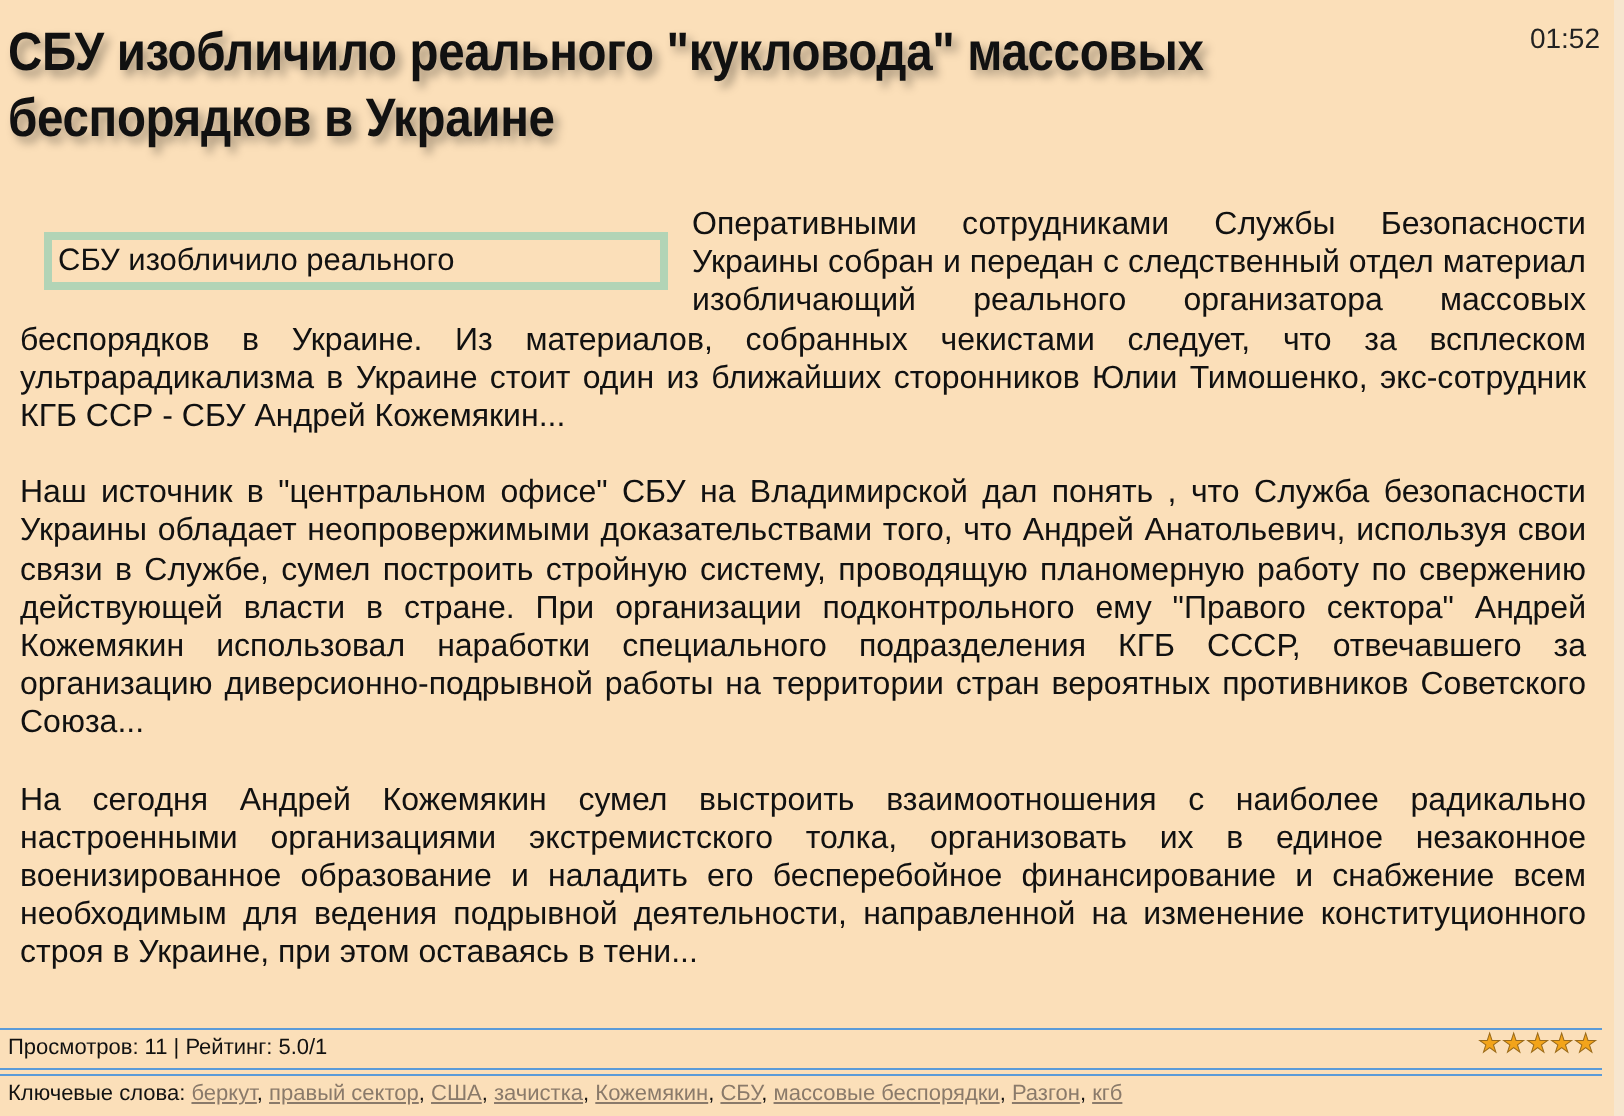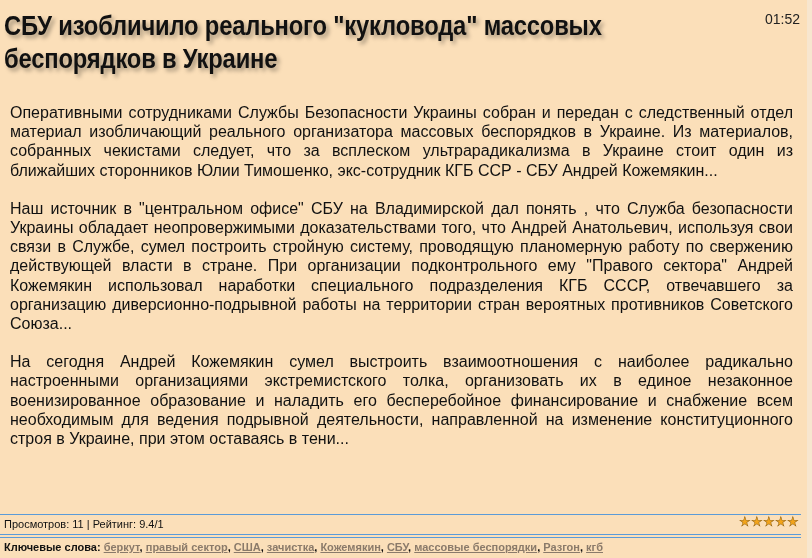--- a/index.html
+++ b/index.html
@@ -14,41 +14,42 @@
   .article p { margin:0 0 19px 0; }
   .img-box { float:left; width:301px; height:21px; border:4px solid #b2d4b6; margin:13px 12px 6px 12px;
              font-size:15.5px; line-height:21px; padding-left:3px; box-sizing:content-box; overflow:hidden; white-space:nowrap; }
   .p2, .p3 { transform:scaleX(1); }
   .hr1 { position:absolute; left:0; top:514px; width:801px; height:1px; background:#5b9bd8; }
   .stats { position:absolute; left:4px; top:518px; font-size:11px; color:#111; }
   .stars { position:absolute; left:739px; top:515px; display:flex; gap:0; }
   .star { font-size:13px; color:#f3a41a; line-height:14px; -webkit-text-stroke:0.5px #9a6a1a; width:12px; }
   .hr2 { position:absolute; left:0; top:534px; width:801px; height:1px; background:#5b9bd8; }
   .hr3 { position:absolute; left:0; top:537px; width:801px; height:1px; background:#5b9bd8; }
-  .tags { position:absolute; left:4px; top:541px; font-size:11px; color:#111;font-weight:bold; }
+  .tags { position:absolute; left:4px; top:541px; font-size:11px; color:#111; }
   .tags a { color:#8a7a6a; text-decoration:underline; }
 </style>
 </head>
 <body>
 
 <div class="right-strip"></div>
 
 <div class="time">01:52</div>
 <h1>СБУ изобличило реального "кукловода" массовых беспорядков в Украине</h1>
 
 <div class="article">
   <p>
+    <span class="img-box">СБУ изобличило реального</span>
     <span>Оперативными сотрудниками Службы Безопасности Украины собран и передан с следственный отдел материал изобличающий реального организатора массовых беспорядков в Украине. Из материалов, собранных чекистами следует, что за всплеском ультрарадикализма в Украине стоит один из ближайших сторонников Юлии Тимошенко, экс-сотрудник КГБ ССР - СБУ Андрей Кожемякин...</span>
   </p>
   <p class="p2">Наш источник в "центральном офисе" СБУ на Владимирской дал понять , что Служба безопасности Украины обладает неопровержимыми доказательствами того, что Андрей Анатольевич, используя свои связи в Службе, сумел построить стройную систему, проводящую планомерную работу по свержению действующей власти в стране. При организации подконтрольного ему "Правого сектора" Андрей Кожемякин использовал наработки специального подразделения КГБ СССР, отвечавшего за организацию диверсионно-подрывной работы на территории стран вероятных противников Советского Союза...</p>
   <p class="p3">На сегодня Андрей Кожемякин сумел выстроить взаимоотношения с наиболее радикально настроенными организациями экстремистского толка, организовать их в единое незаконное военизированное образование и наладить его бесперебойное финансирование и снабжение всем необходимым для ведения подрывной деятельности, направленной на изменение конституционного строя в Украине, при этом оставаясь в тени...</p>
 </div>
 
 <div class="hr1"></div>
-<div class="stats">Просмотров: 11 | Рейтинг: 9.4/1</div>
+<div class="stats">Просмотров: 11 | Рейтинг: 5.0/1</div>
 <div class="stars">
   <span class="star">★</span>
   <span class="star">★</span>
   <span class="star">★</span>
   <span class="star">★</span>
   <span class="star">★</span>
 </div>
 <div class="hr2"></div>
 <div class="hr3"></div>
 

